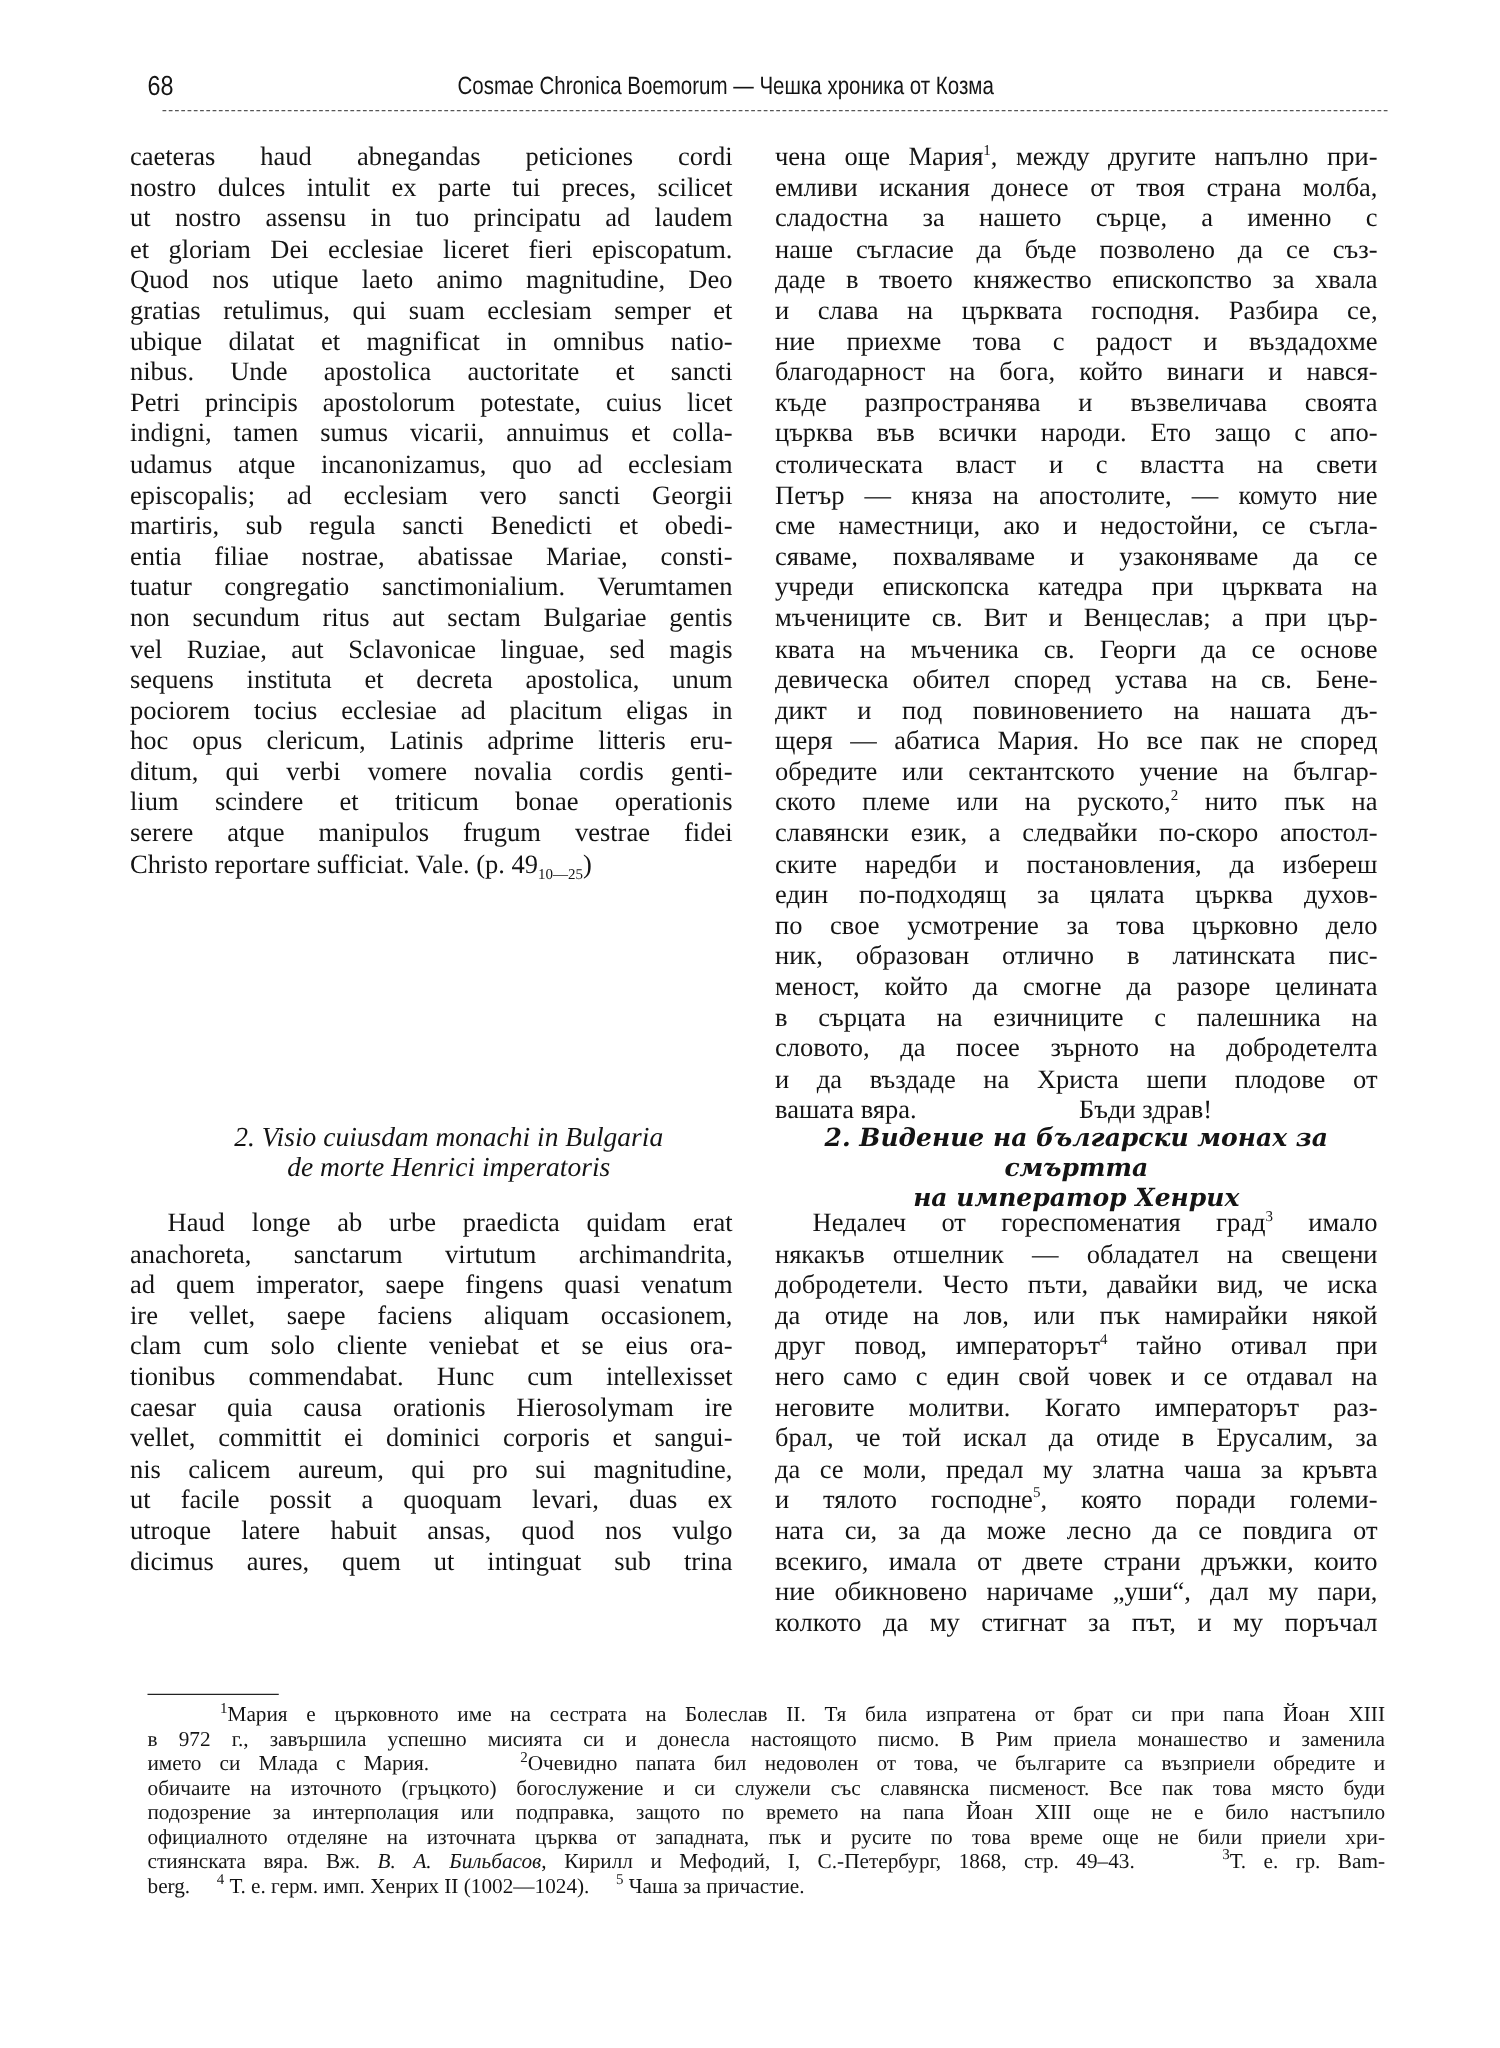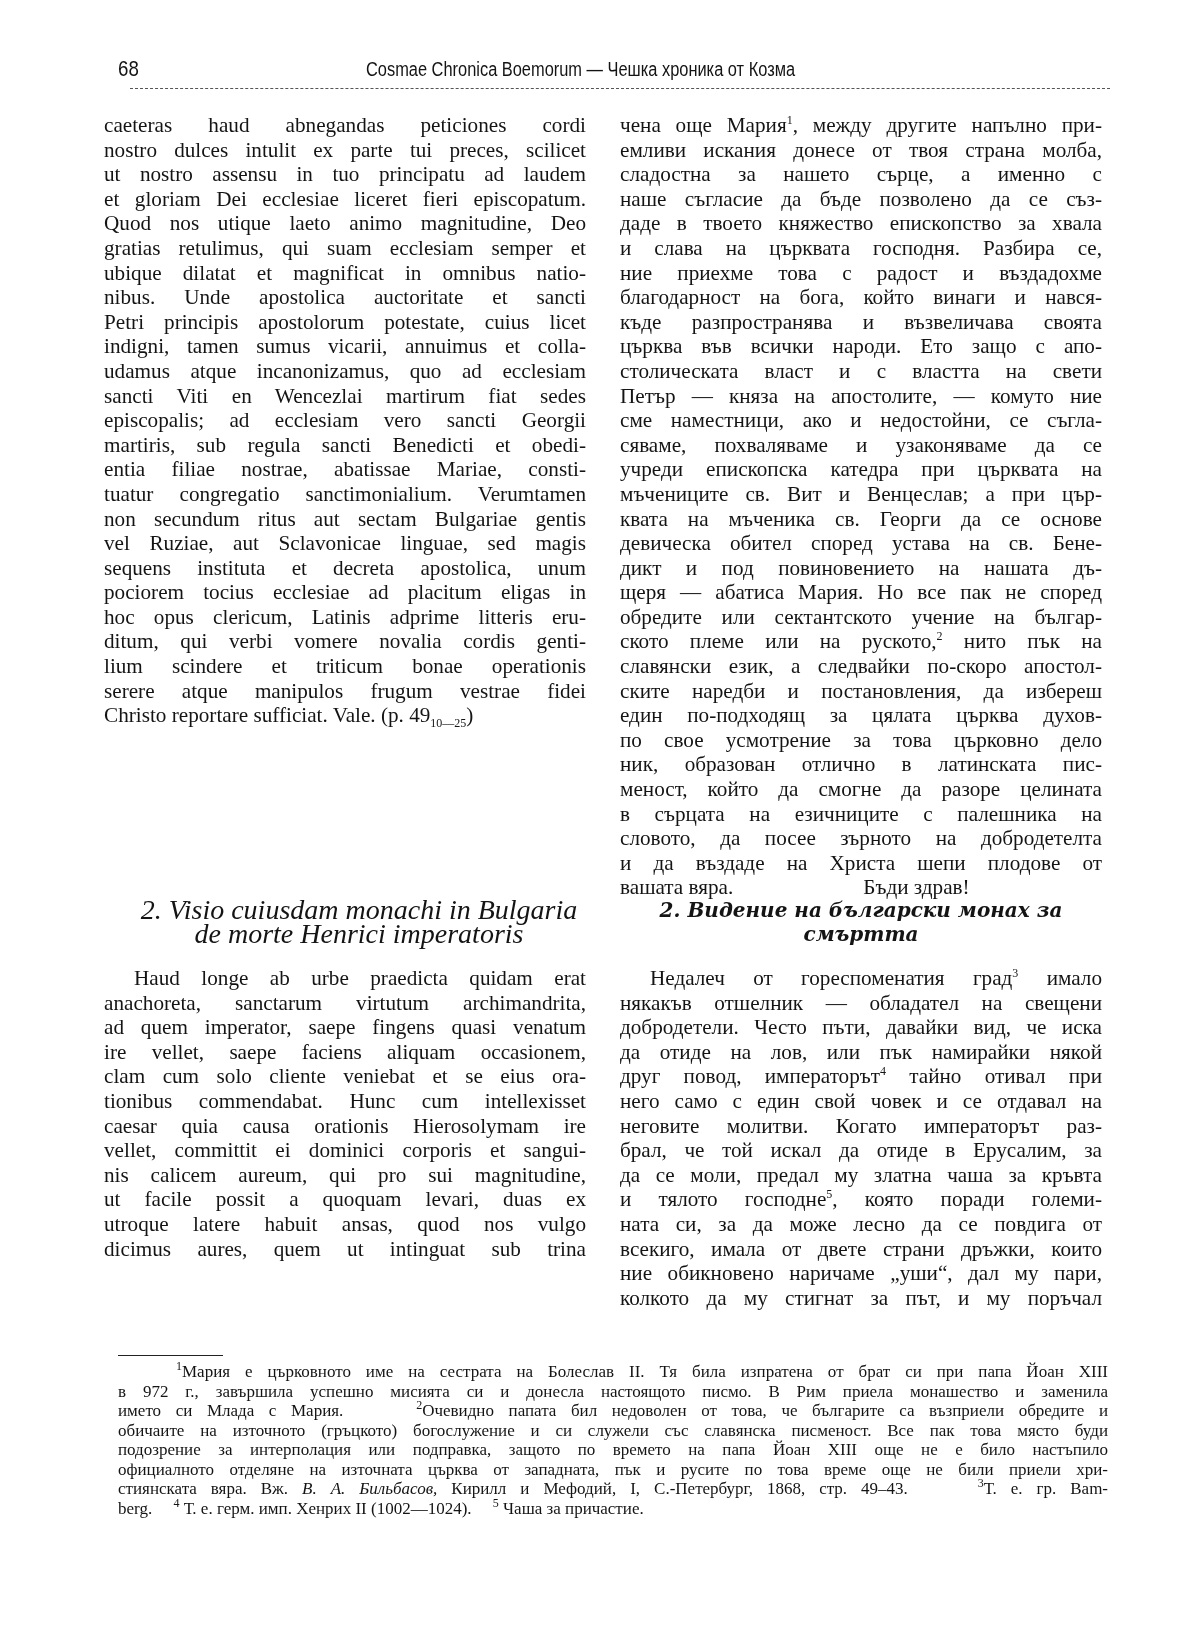--- a/index.html
+++ b/index.html
@@ -27,21 +27,21 @@
       text-align-last: auto;
     }
     .col-left { left: 104px; width: 482px; }
     .col-right { left: 620px; width: 482px; }
     .line { display: block; text-align: justify; text-align-last: justify; white-space: nowrap; }
     .line.last { text-align-last: left; }
     .indent { padding-left: 30px; }
     sup { font-size: 12px; line-height: 0; }
     sub { font-size: 12px; line-height: 0; }
     .heading {
-      position: absolute; font-style: italic; font-size: 28px; line-height: 24px; text-align: center;
+      position: absolute; font-style: italic; font-size: 22px; line-height: 24px; text-align: center;
     }
     .heading-left { left: 118px; width: 482px; top: 898px; }
     .heading-right { left: 620px; width: 482px; top: 898px; font-family: "DejaVu Serif", serif; font-weight: bold; font-size: 20px; }
     .fn-rule {
       position: absolute; left: 118px; top: 1355px; width: 105px; border-top: 1.5px solid #222;
     }
     .footnotes {
       position: absolute; left: 118px; top: 1362px; width: 990px;
       font-size: 17px; line-height: 19.5px;
     }
@@ -65,21 +65,20 @@
   <span class="line">nostro dulces intulit ex parte tui preces, scilicet</span>
   <span class="line">ut nostro assensu in tuo principatu ad laudem</span>
   <span class="line">et gloriam Dei ecclesiae liceret fieri episcopatum.</span>
   <span class="line">Quod nos utique laeto animo magnitudine, Deo</span>
   <span class="line">gratias retulimus, qui suam ecclesiam semper et</span>
   <span class="line">ubique dilatat et magnificat in omnibus natio-</span>
   <span class="line">nibus. Unde apostolica auctoritate et sancti</span>
   <span class="line">Petri principis apostolorum potestate, cuius licet</span>
   <span class="line">indigni, tamen sumus vicarii, annuimus et colla-</span>
   <span class="line">udamus atque incanonizamus, quo ad ecclesiam</span>
-  <span class="line">sancti Viti en Wencezlai martirum fiat sedes</span>
   <span class="line">episcopalis; ad ecclesiam vero sancti Georgii</span>
   <span class="line">martiris, sub regula sancti Benedicti et obedi-</span>
   <span class="line">entia filiae nostrae, abatissae Mariae, consti-</span>
   <span class="line">tuatur congregatio sanctimonialium. Verumtamen</span>
   <span class="line">non secundum ritus aut sectam Bulgariae gentis</span>
   <span class="line">vel Ruziae, aut Sclavonicae linguae, sed magis</span>
   <span class="line">sequens instituta et decreta apostolica, unum</span>
   <span class="line">pociorem tocius ecclesiae ad placitum eligas in</span>
   <span class="line">hoc opus clericum, Latinis adprime litteris eru-</span>
   <span class="line">ditum, qui verbi vomere novalia cordis genti-</span>
@@ -122,20 +121,21 @@
   <span class="line">и да въздаде на Христа шепи плодове от</span>
   <span class="line last"><span>вашата вяра.</span><span class="sign-off">Бъди здрав!</span></span>
 </div>
 
 <div class="heading heading-left">
   <div>2. Visio cuiusdam monachi in Bulgaria</div>
   <div>de morte Henrici imperatoris</div>
 </div>
 <div class="heading heading-right">
   <div>2. Видение на български монах за смъртта</div>
+  <div>на император Хенрих</div>
 </div>
 
 <div class="col col-left" style="top:966px;">
   <span class="line indent">Haud longe ab urbe praedicta quidam erat</span>
   <span class="line">anachoreta, sanctarum virtutum archimandrita,</span>
   <span class="line">ad quem imperator, saepe fingens quasi venatum</span>
   <span class="line">ire vellet, saepe faciens aliquam occasionem,</span>
   <span class="line">clam cum solo cliente veniebat et se eius ora-</span>
   <span class="line">tionibus commendabat. Hunc cum intellexisset</span>
   <span class="line">caesar quia causa orationis Hierosolymam ire</span>

